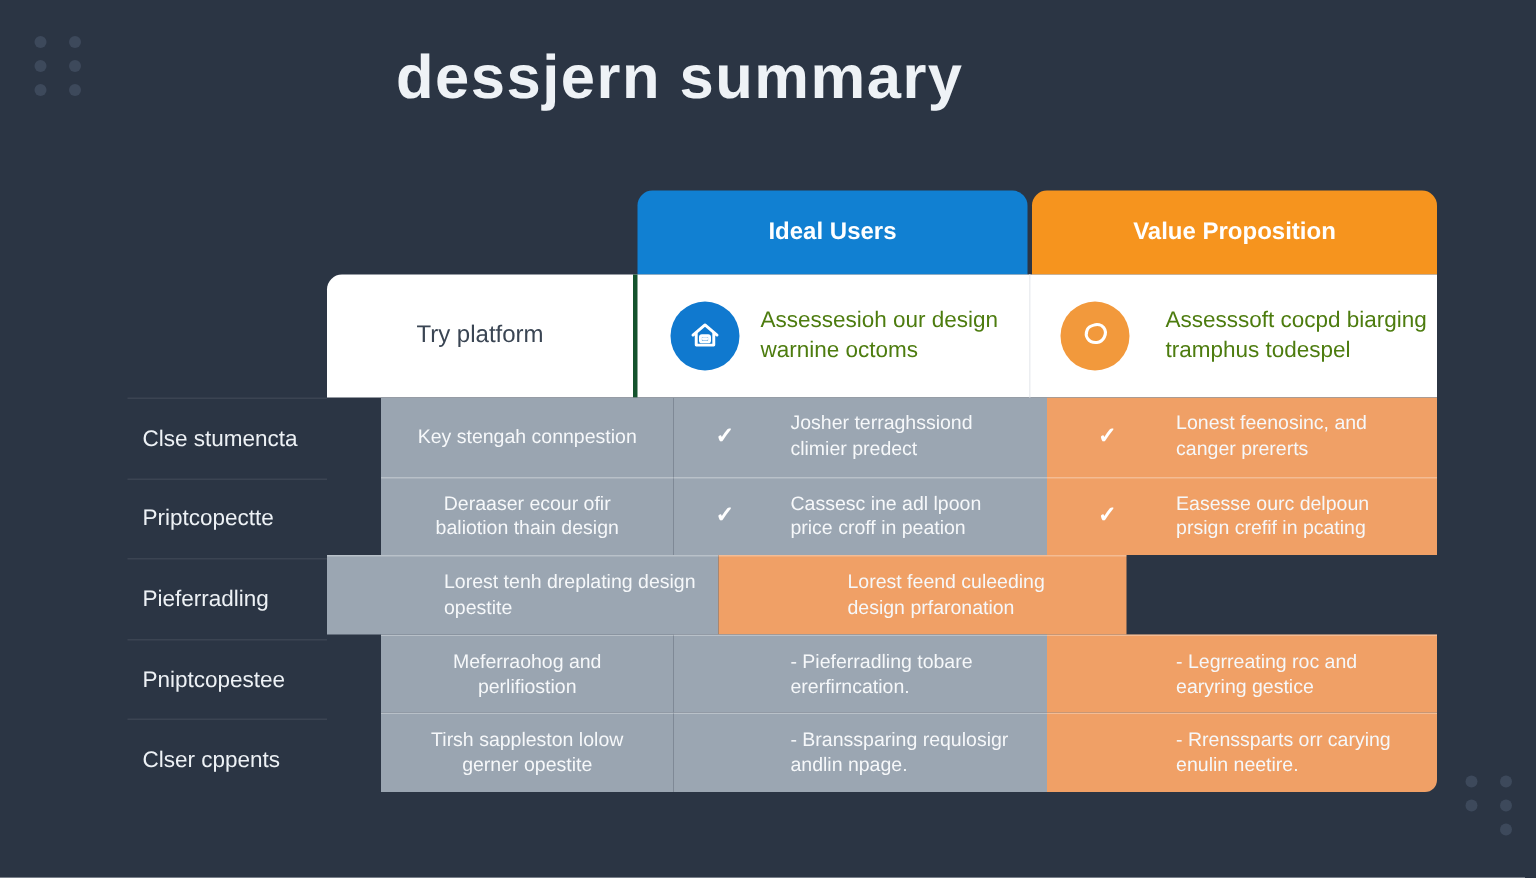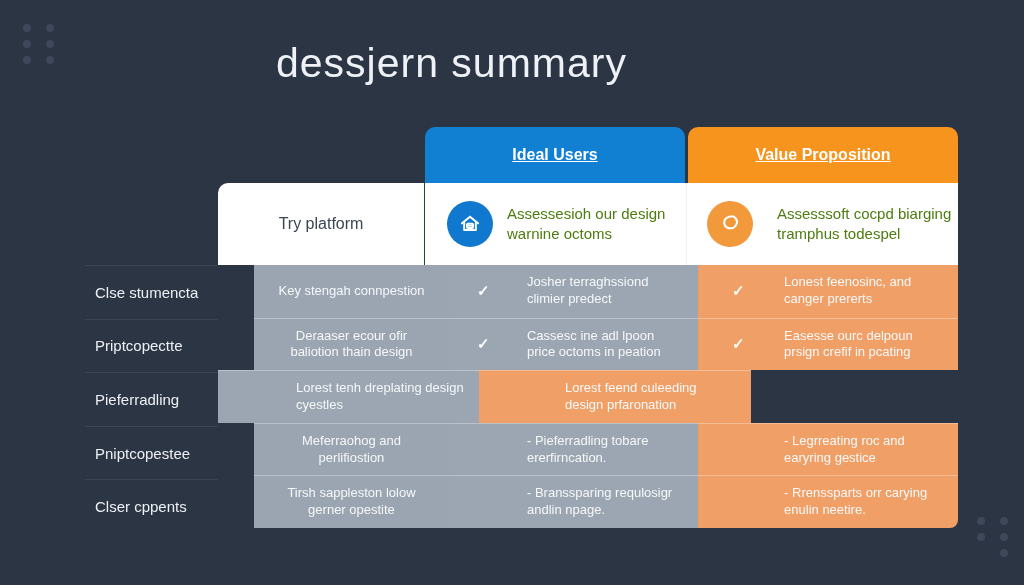--- a/index.html
+++ b/index.html
@@ -2,22 +2,22 @@
 <html><head>
 <meta charset="utf-8">
 <style>
   html,body { margin:0; padding:0; }
   .stage {
     position:relative; width:1024px; height:585px;
     background:#2b3544; overflow:hidden;
     font-family:"Liberation Sans", sans-serif;
   }
   .title {
-    position:absolute; left:260px; top:24px; margin:16px;
-    font-size:41px; font-weight:normal; color:#eef2f6; letter-spacing:1px;
+    position:absolute; left:260px; top:24px; margin:4px;
+    font-size:41px; font-weight:bold; color:#eef2f6; letter-spacing:1px;
   }
   
   .dots { position:absolute; display:grid; grid-template-columns:repeat(2,8px); gap:8px 15px; }
   .dots-tl { left:23px; top:24px; }
   .dots-br { left:977px; top:517px; }
   .dots i { width:8px; height:8px; border-radius:50%; background:#3d495b; display:block; }
   .dots i.hidden { visibility:hidden; }
 
   
   .labels { position:absolute; left:85px; top:265px; width:133px; }
@@ -26,32 +26,32 @@
     border-top:1px solid rgba(255,255,255,0.08);
     color:#edf1f5; font-size:15px; white-space:nowrap;
   }
 
   
   .table { position:absolute; left:218px; top:127px; width:740px; }
   .tab {
     position:absolute; top:0; height:56px;
     border-radius:10px 10px 0 0;
     display:flex; align-items:center; justify-content:center;
-    color:#ffffff; font-weight:bold; font-size:16px;text-decoration:underline;
+    color:#ffffff; font-weight:bold; font-size:16px;
   }
   .tab-blue   { left:207px; width:260px; background:#1180d2; }
   .tab-orange { left:470px; width:270px; background:#f6941e; }
 
   .head-row {
     position:absolute; top:56px; left:0; width:740px; height:82px;
     background:#ffffff; border-radius:10px 0 0 0;
     display:flex; box-sizing:border-box;
   }
   .hc { box-sizing:border-box; display:flex; align-items:center; }
-  .hc1 { width:207px; justify-content:center; color:#3a4553; font-size:16px; border-right:1px solid #14532d; }
+  .hc1 { width:207px; justify-content:center; color:#3a4553; font-size:16px; border-right:3px solid #14532d; }
   .hc2 { width:261px; padding-left:22px; gap:14px; }
   .hc3 { width:272px; padding-left:20px; gap:24px; border-left:1px solid #eceef1; }
   .sub { color:#4d7c0f; font-size:15px; line-height:1.35; max-width:190px; }
   .circle {
     width:46px; height:46px; border-radius:50%; flex:none;
     display:flex; align-items:center; justify-content:center;
   }
   .circle.blue   { background:#1079cf; }
   .circle.orange { background:#f2993c; }
 
@@ -152,32 +152,32 @@
         <div class="c c3">
           <span class="chk">✓</span>
           <span class="txt">Lonest feenosinc, and canger prererts</span>
         </div>
       </div>
 
       <div class="row">
         <div class="c c1">Deraaser ecour ofir baliotion thain design</div>
         <div class="c c2">
           <span class="chk">✓</span>
-          <span class="txt">Cassesc ine adl lpoon price octoms in peation</span>
+          <span class="txt">Cassesc ine adl lpoon price croff in peation</span>
         </div>
         <div class="c c3">
           <span class="chk">✓</span>
           <span class="txt">Easesse ourc delpoun prsign crefif in pcating</span>
         </div>
       </div>
 
       <div class="row">
         <div class="c c2">
           <span class="chk"></span>
-          <span class="txt">Lorest tenh dreplating design cyestles</span>
+          <span class="txt">Lorest tenh dreplating design opestite</span>
         </div>
         <div class="c c3">
           <span class="chk"></span>
           <span class="txt">Lorest feend culeeding design prfaronation</span>
         </div>
       </div>
 
       <div class="row">
         <div class="c c1">Meferraohog and perlifiostion</div>
         <div class="c c2">

